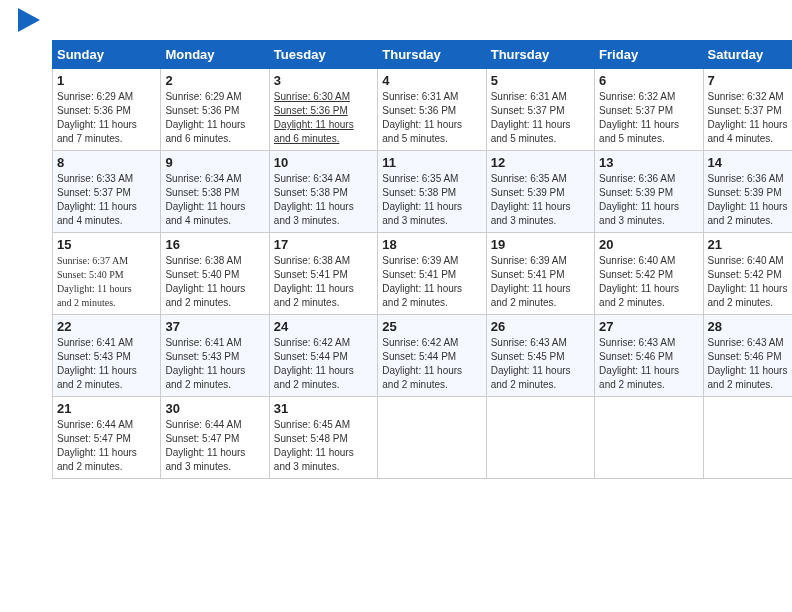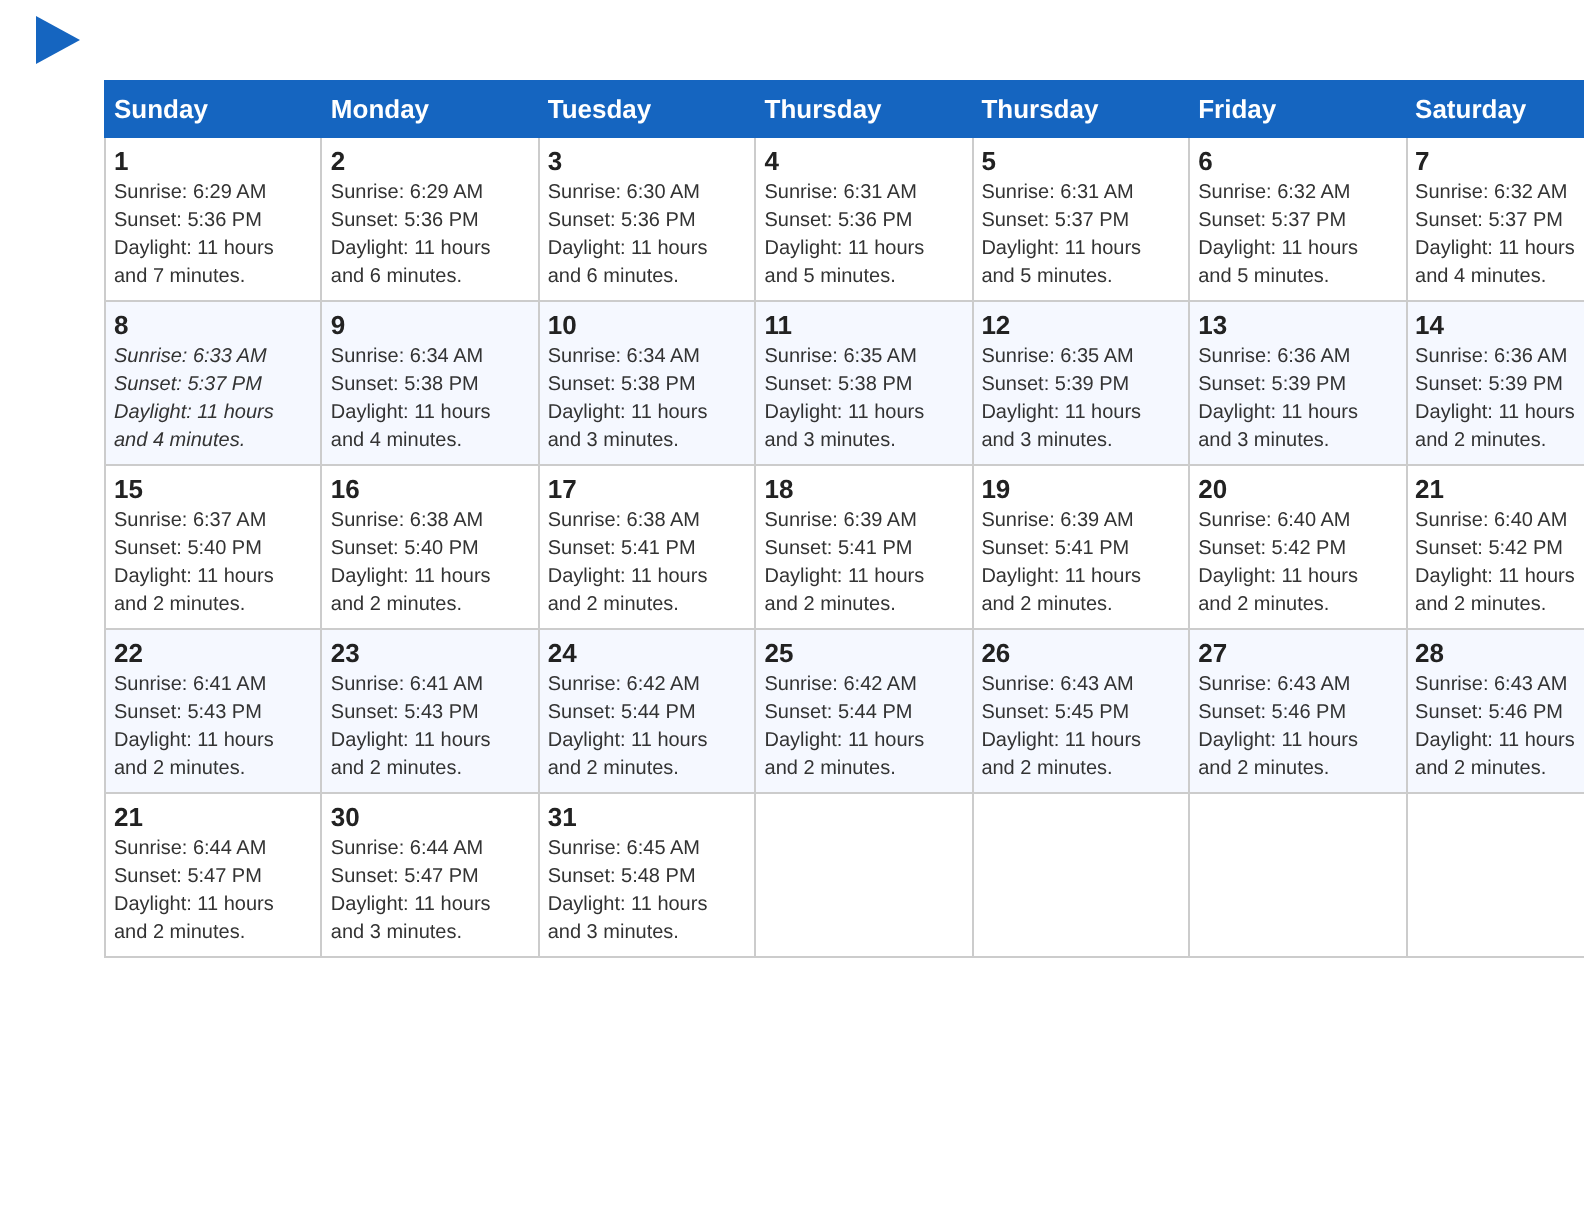--- a/index.html
+++ b/index.html
@@ -130,21 +130,21 @@
         </td>
         <td>
           <span class="day-num">2</span>
           <div class="cell-info" style="white-space: pre-line;">Sunrise: 6:29 AM
 Sunset: 5:36 PM
 Daylight: 11 hours
 and 6 minutes.</div>
         </td>
         <td>
           <span class="day-num">3</span>
-          <div class="cell-info" style="white-space: pre-line;">Sunrise: 6:30 AM
+          <div class="cell-info" style="white-space: pre-line; text-decoration: underline;">Sunrise: 6:30 AM
 Sunset: 5:36 PM
 Daylight: 11 hours
 and 6 minutes.</div>
         </td>
         <td>
           <span class="day-num">4</span>
           <div class="cell-info" style="white-space: pre-line;">Sunrise: 6:31 AM
 Sunset: 5:36 PM
 Daylight: 11 hours
 and 5 minutes.</div>
@@ -167,21 +167,21 @@
           <span class="day-num">7</span>
           <div class="cell-info" style="white-space: pre-line;">Sunrise: 6:32 AM
 Sunset: 5:37 PM
 Daylight: 11 hours
 and 4 minutes.</div>
         </td>
       </tr>
       <tr>
         <td>
           <span class="day-num">8</span>
-          <div class="cell-info" style="white-space: pre-line; font-style: italic;">Sunrise: 6:33 AM
+          <div class="cell-info" style="white-space: pre-line;">Sunrise: 6:33 AM
 Sunset: 5:37 PM
 Daylight: 11 hours
 and 4 minutes.</div>
         </td>
         <td>
           <span class="day-num">9</span>
           <div class="cell-info" style="white-space: pre-line;">Sunrise: 6:34 AM
 Sunset: 5:38 PM
 Daylight: 11 hours
 and 4 minutes.</div>
@@ -218,21 +218,21 @@
           <span class="day-num">14</span>
           <div class="cell-info" style="white-space: pre-line;">Sunrise: 6:36 AM
 Sunset: 5:39 PM
 Daylight: 11 hours
 and 2 minutes.</div>
         </td>
       </tr>
       <tr>
         <td>
           <span class="day-num">15</span>
-          <div class="cell-info" style="white-space: pre-line;">Sunrise: 6:37 AM
+          <div class="cell-info" style="white-space: pre-line; font-family: Liberation Serif, serif;">Sunrise: 6:37 AM
 Sunset: 5:40 PM
 Daylight: 11 hours
 and 2 minutes.</div>
         </td>
         <td>
           <span class="day-num">16</span>
           <div class="cell-info" style="white-space: pre-line;">Sunrise: 6:38 AM
 Sunset: 5:40 PM
 Daylight: 11 hours
 and 2 minutes.</div>
@@ -275,21 +275,21 @@
       </tr>
       <tr>
         <td>
           <span class="day-num">22</span>
           <div class="cell-info" style="white-space: pre-line;">Sunrise: 6:41 AM
 Sunset: 5:43 PM
 Daylight: 11 hours
 and 2 minutes.</div>
         </td>
         <td>
-          <span class="day-num">23</span>
+          <span class="day-num">37</span>
           <div class="cell-info" style="white-space: pre-line;">Sunrise: 6:41 AM
 Sunset: 5:43 PM
 Daylight: 11 hours
 and 2 minutes.</div>
         </td>
         <td>
           <span class="day-num">24</span>
           <div class="cell-info" style="white-space: pre-line;">Sunrise: 6:42 AM
 Sunset: 5:44 PM
 Daylight: 11 hours

